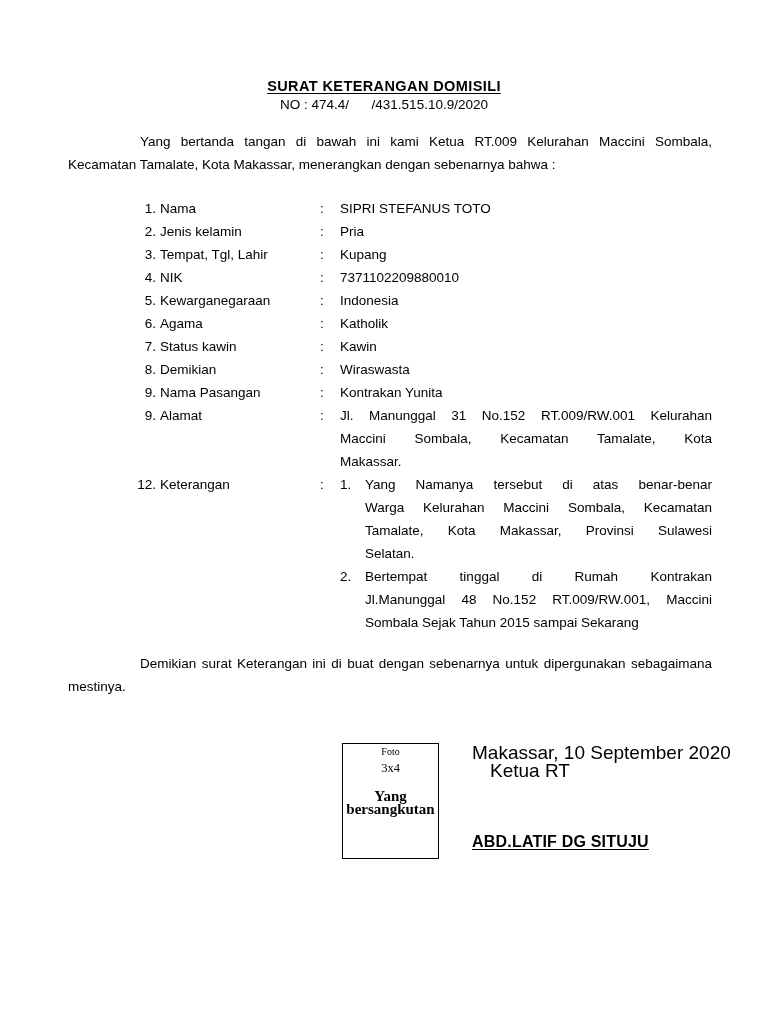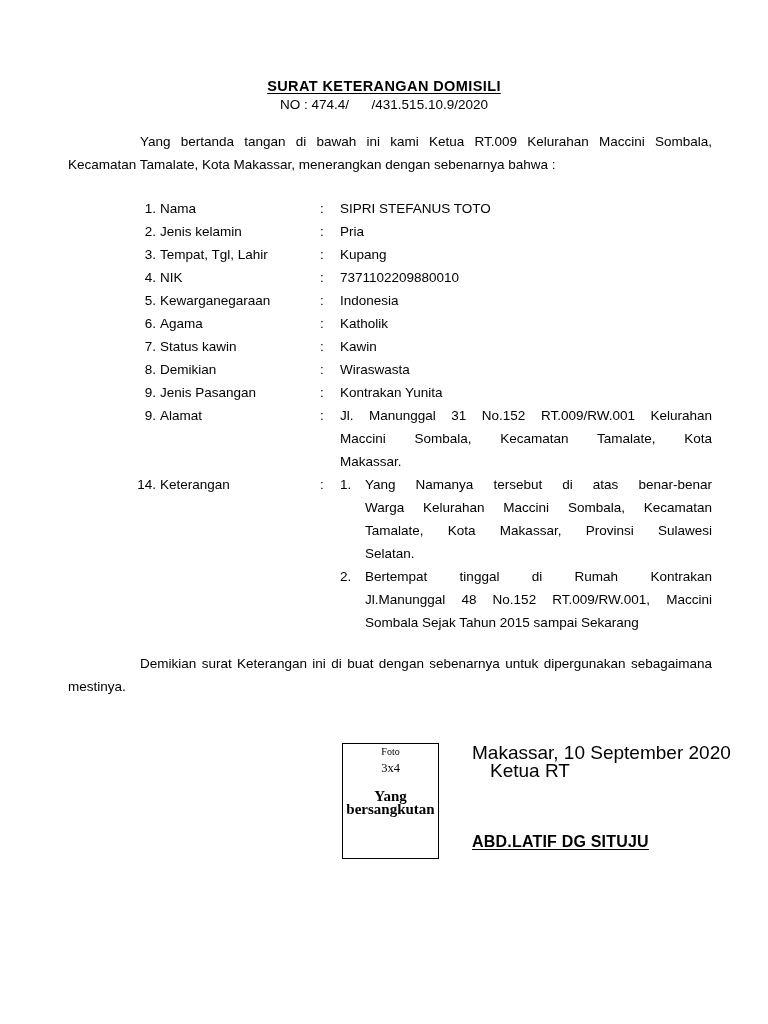--- a/index.html
+++ b/index.html
@@ -244,38 +244,38 @@
 
     <div class="field-row">
       <span class="field-num">8.</span>
       <span class="field-label">Demikian</span>
       <span class="field-colon">:</span>
       <span class="field-value">Wiraswasta</span>
     </div>
 
     <div class="field-row">
       <span class="field-num">9.</span>
-      <span class="field-label">Jenis Pasangan</span>
+      <span class="field-label">Nama Pasangan</span>
       <span class="field-colon">:</span>
       <span class="field-value">Kontrakan Yunita</span>
     </div>
 
     <div class="field-row row-alamat">
       <span class="field-num">9.</span>
       <span class="field-label">Alamat</span>
       <span class="field-colon">:</span>
       <span class="field-value justified">
         <span class="jline flush">Jl. Manunggal 31 No.152  RT.009/RW.001 Kelurahan</span>
         <span class="jline flush">Maccini Sombala, Kecamatan Tamalate, Kota</span>
         <span class="jline">Makassar.</span>
       </span>
     </div>
 
     <div class="field-row row-keterangan">
-      <span class="field-num">14.</span>
+      <span class="field-num">12.</span>
       <span class="field-label">Keterangan</span>
       <span class="field-colon">:</span>
       <span class="field-value">
         <span class="sublist">
 
           <span class="sub-item">
             <span class="sub-num">1.</span>
             <span class="sub-text">
               <span class="jline flush">Yang Namanya tersebut di atas benar-benar</span>
               <span class="jline flush">Warga Kelurahan Maccini Sombala, Kecamatan</span>

